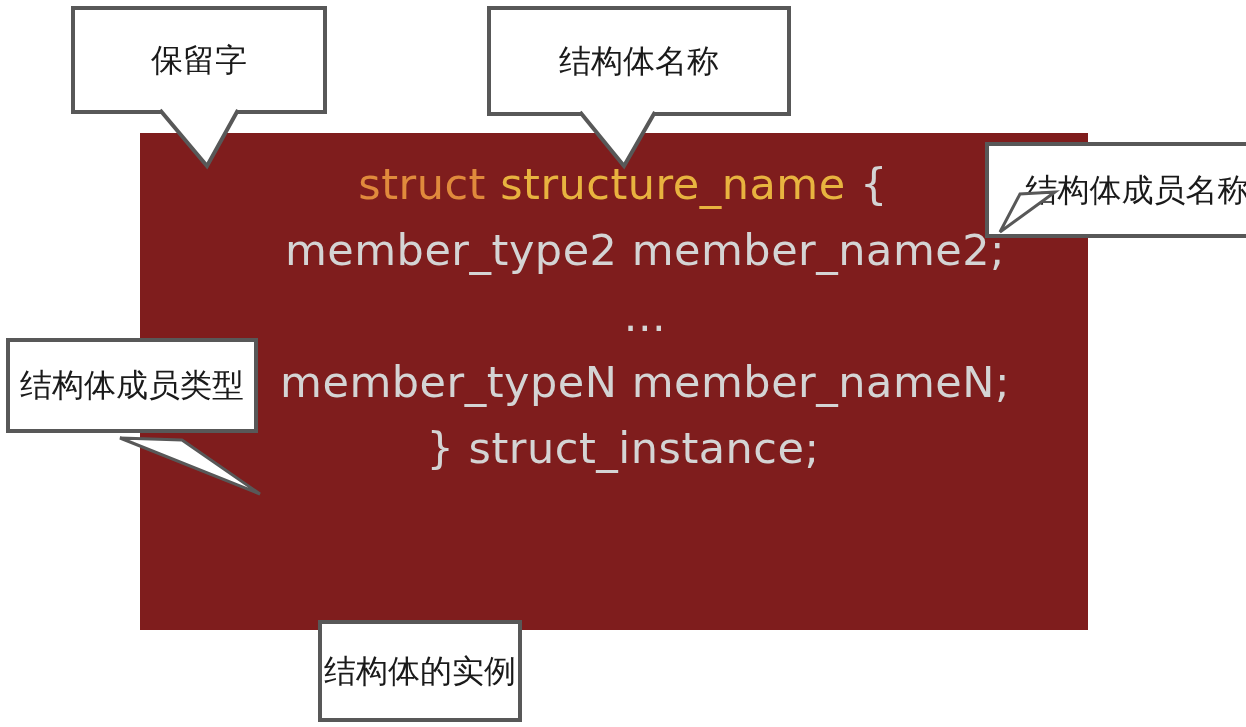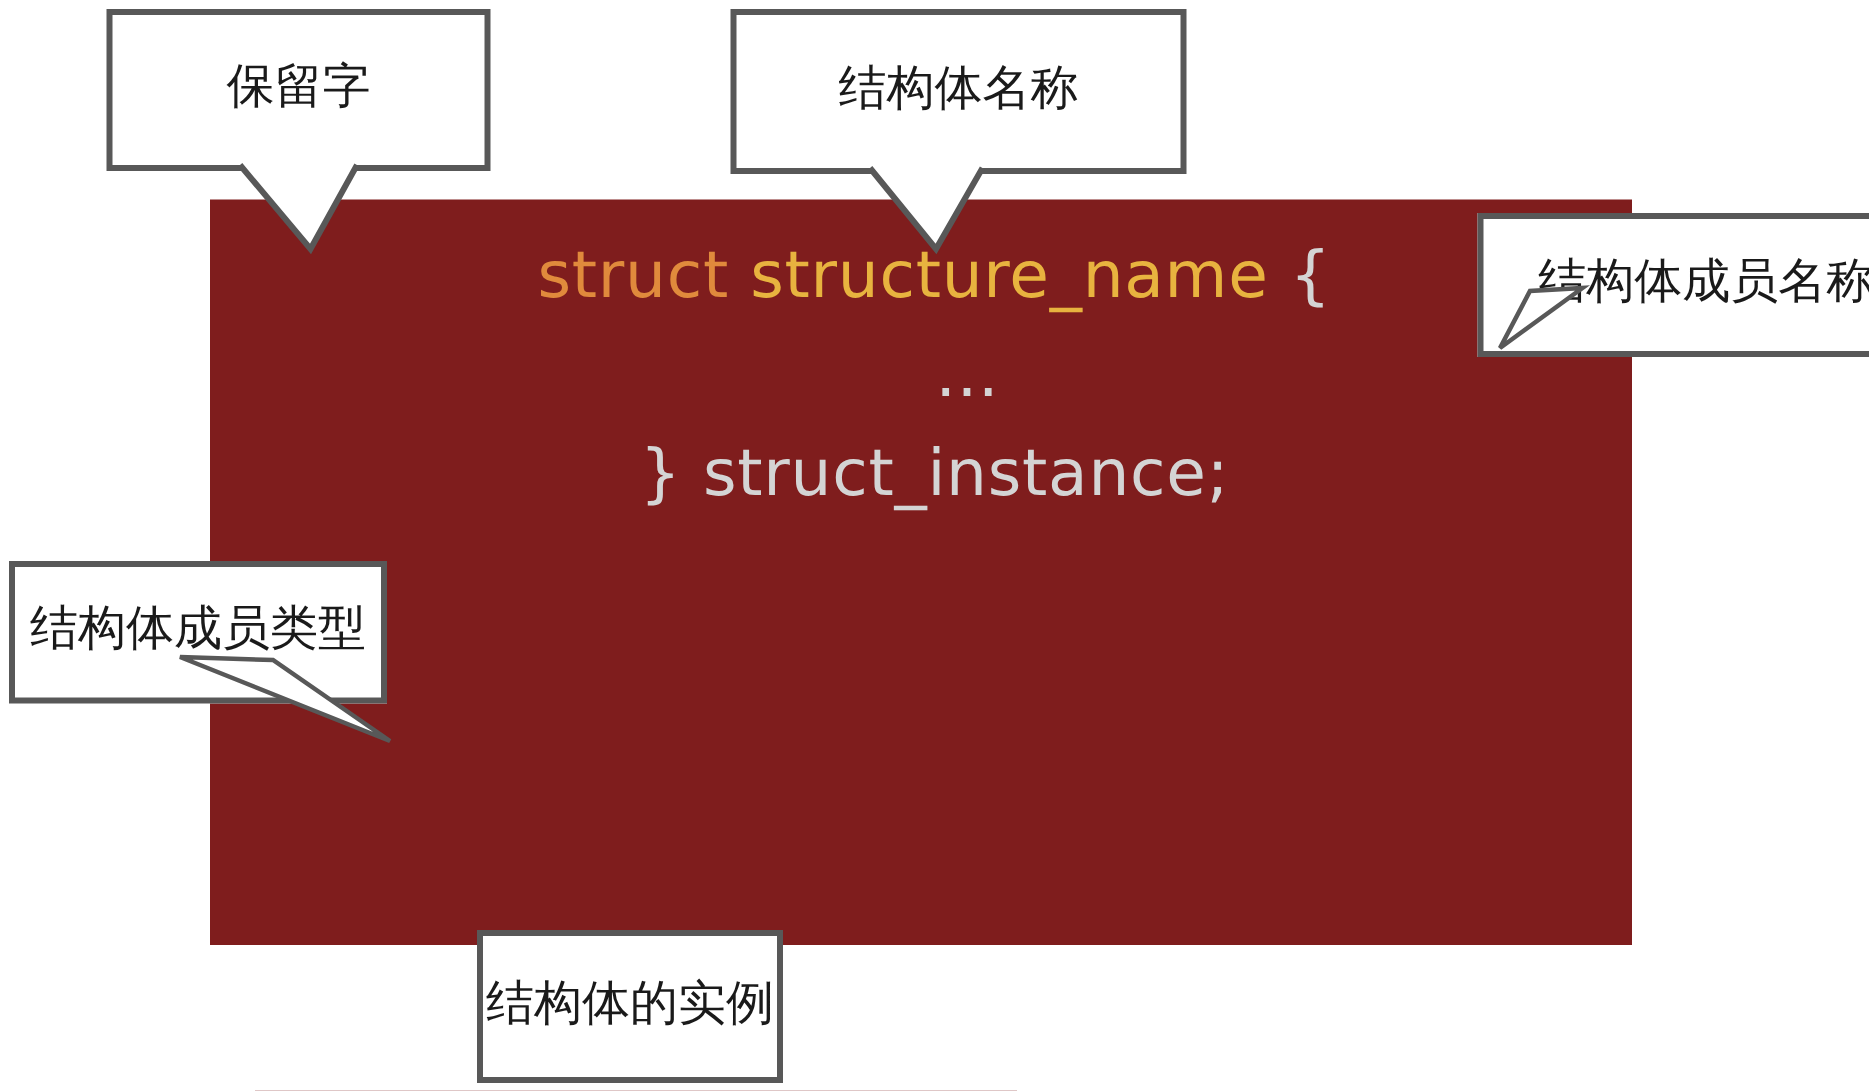--- a/index.html
+++ b/index.html
@@ -47,51 +47,53 @@
     position: absolute;
     background: #ffffff;
     border: 4px solid #585858;
     box-sizing: border-box;
     display: flex;
     align-items: center;
     justify-content: center;
     z-index: 5;
   }
   .callout-label {
-    font-family: Liberation Mono, monospace;
+    font-family: Liberation Serif, serif;
     font-size: 32px;
     color: #1a1a1a;
     line-height: 1.2;
     white-space: nowrap;
   }
   .tail-svg {
     position: absolute;
     overflow: visible;
     z-index: 6;
     pointer-events: none;
   }
 
   
   #callout-reserved-word   { left: 71px;  top: 6px;   width: 256px; height: 108px; }
   #callout-struct-name     { left: 487px; top: 6px;   width: 304px; height: 110px; }
   #callout-member-name     { left: 985px; top: 98px;  width: 305px; height: 96px; margin-top: 44px;  }
-  #callout-member-type     { left: 6px;   top: 374px; width: 252px; height: 95px;  }
+  #callout-member-type     { left: 6px;   top: 338px; width: 252px; height: 95px;  }
   #callout-struct-instance { left: 318px; top: 620px; width: 204px; height: 102px; }
 </style>
 </head>
 <body>
 
 <div id="code-block">
 
   <div class="code-line"><span class="tok-keyword">struct</span><span class="tok-plain">&nbsp;</span><span class="tok-typename">structure_name</span><span class="tok-plain">&nbsp;</span><span class="tok-punct">{</span></div>
 
 
+  <div class="code-line"><span class="indent"></span><span class="tok-plain">member_type2 member_name2;</span></div>
 
   <div class="code-line"><span class="indent"></span><span class="tok-plain">...</span></div>
 
+  <div class="code-line"><span class="indent"></span><span class="tok-plain">member_typeN member_nameN;</span></div>
 
   <div class="code-line"><span class="tok-plain">} struct_instance;</span></div>
 
 </div>
 
 <div class="callout" id="callout-reserved-word">
   <span class="callout-label">保留字</span>
 </div>
 <svg class="tail-svg" style="left:160px; top:110px;" width="130" height="70" viewBox="0 0 130 70">
   <path d="M 0 0 L 47 56 L 78 0 Z" fill="#ffffff" stroke="none"></path>

